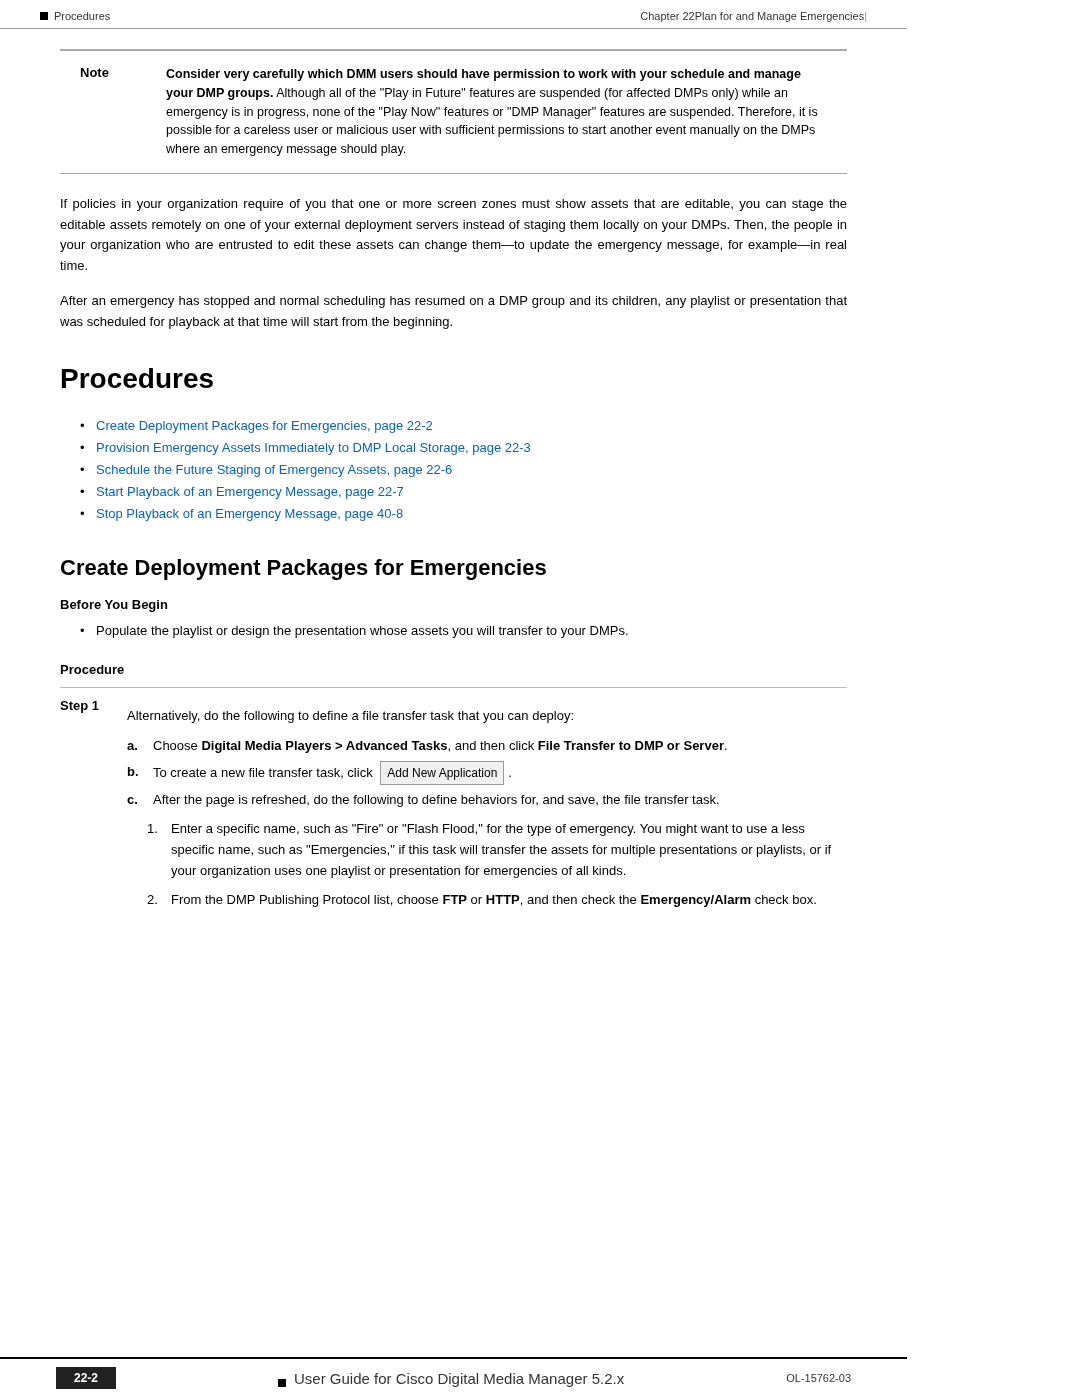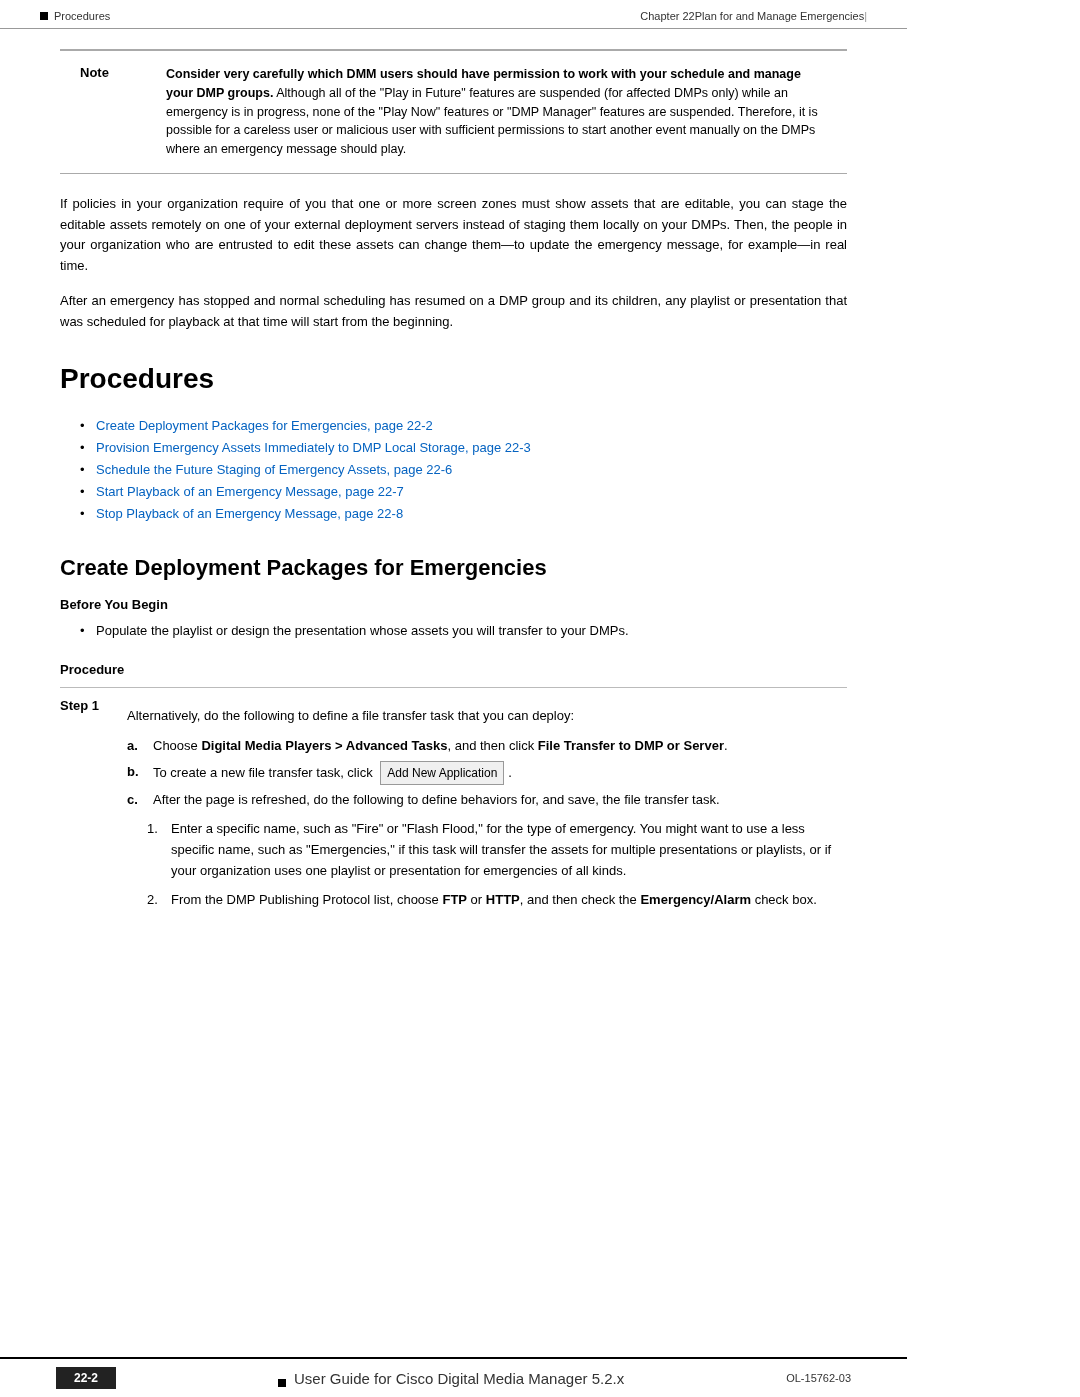--- a/index.html
+++ b/index.html
@@ -269,21 +269,21 @@
     <p class="body-para">If policies in your organization require of you that one or more screen zones must show assets that are editable, you can stage the editable assets remotely on one of your external deployment servers instead of staging them locally on your DMPs. Then, the people in your organization who are entrusted to edit these assets can change them—to update the emergency message, for example—in real time.</p>
     <p class="body-para">After an emergency has stopped and normal scheduling has resumed on a DMP group and its children, any playlist or presentation that was scheduled for playback at that time will start from the beginning.</p>
 
     <h1 class="section-h1">Procedures</h1>
 
     <ul class="bullet-list">
       <li><a>Create Deployment Packages for Emergencies, page 22-2</a></li>
       <li><a>Provision Emergency Assets Immediately to DMP Local Storage, page 22-3</a></li>
       <li><a>Schedule the Future Staging of Emergency Assets, page 22-6</a></li>
       <li><a>Start Playback of an Emergency Message, page 22-7</a></li>
-      <li><a>Stop Playback of an Emergency Message, page 22-8</a></li>
+      <li><a>Stop Playback of an Emergency Message, page 40-8</a></li>
     </ul>
 
     <h2 class="section-h2">Create Deployment Packages for Emergencies</h2>
 
     <div class="sub-heading">Before You Begin</div>
     <ul class="bullet-list">
       <li>Populate the playlist or design the presentation whose assets you will transfer to your DMPs.</li>
     </ul>
 
     <div class="sub-heading">Procedure</div>

